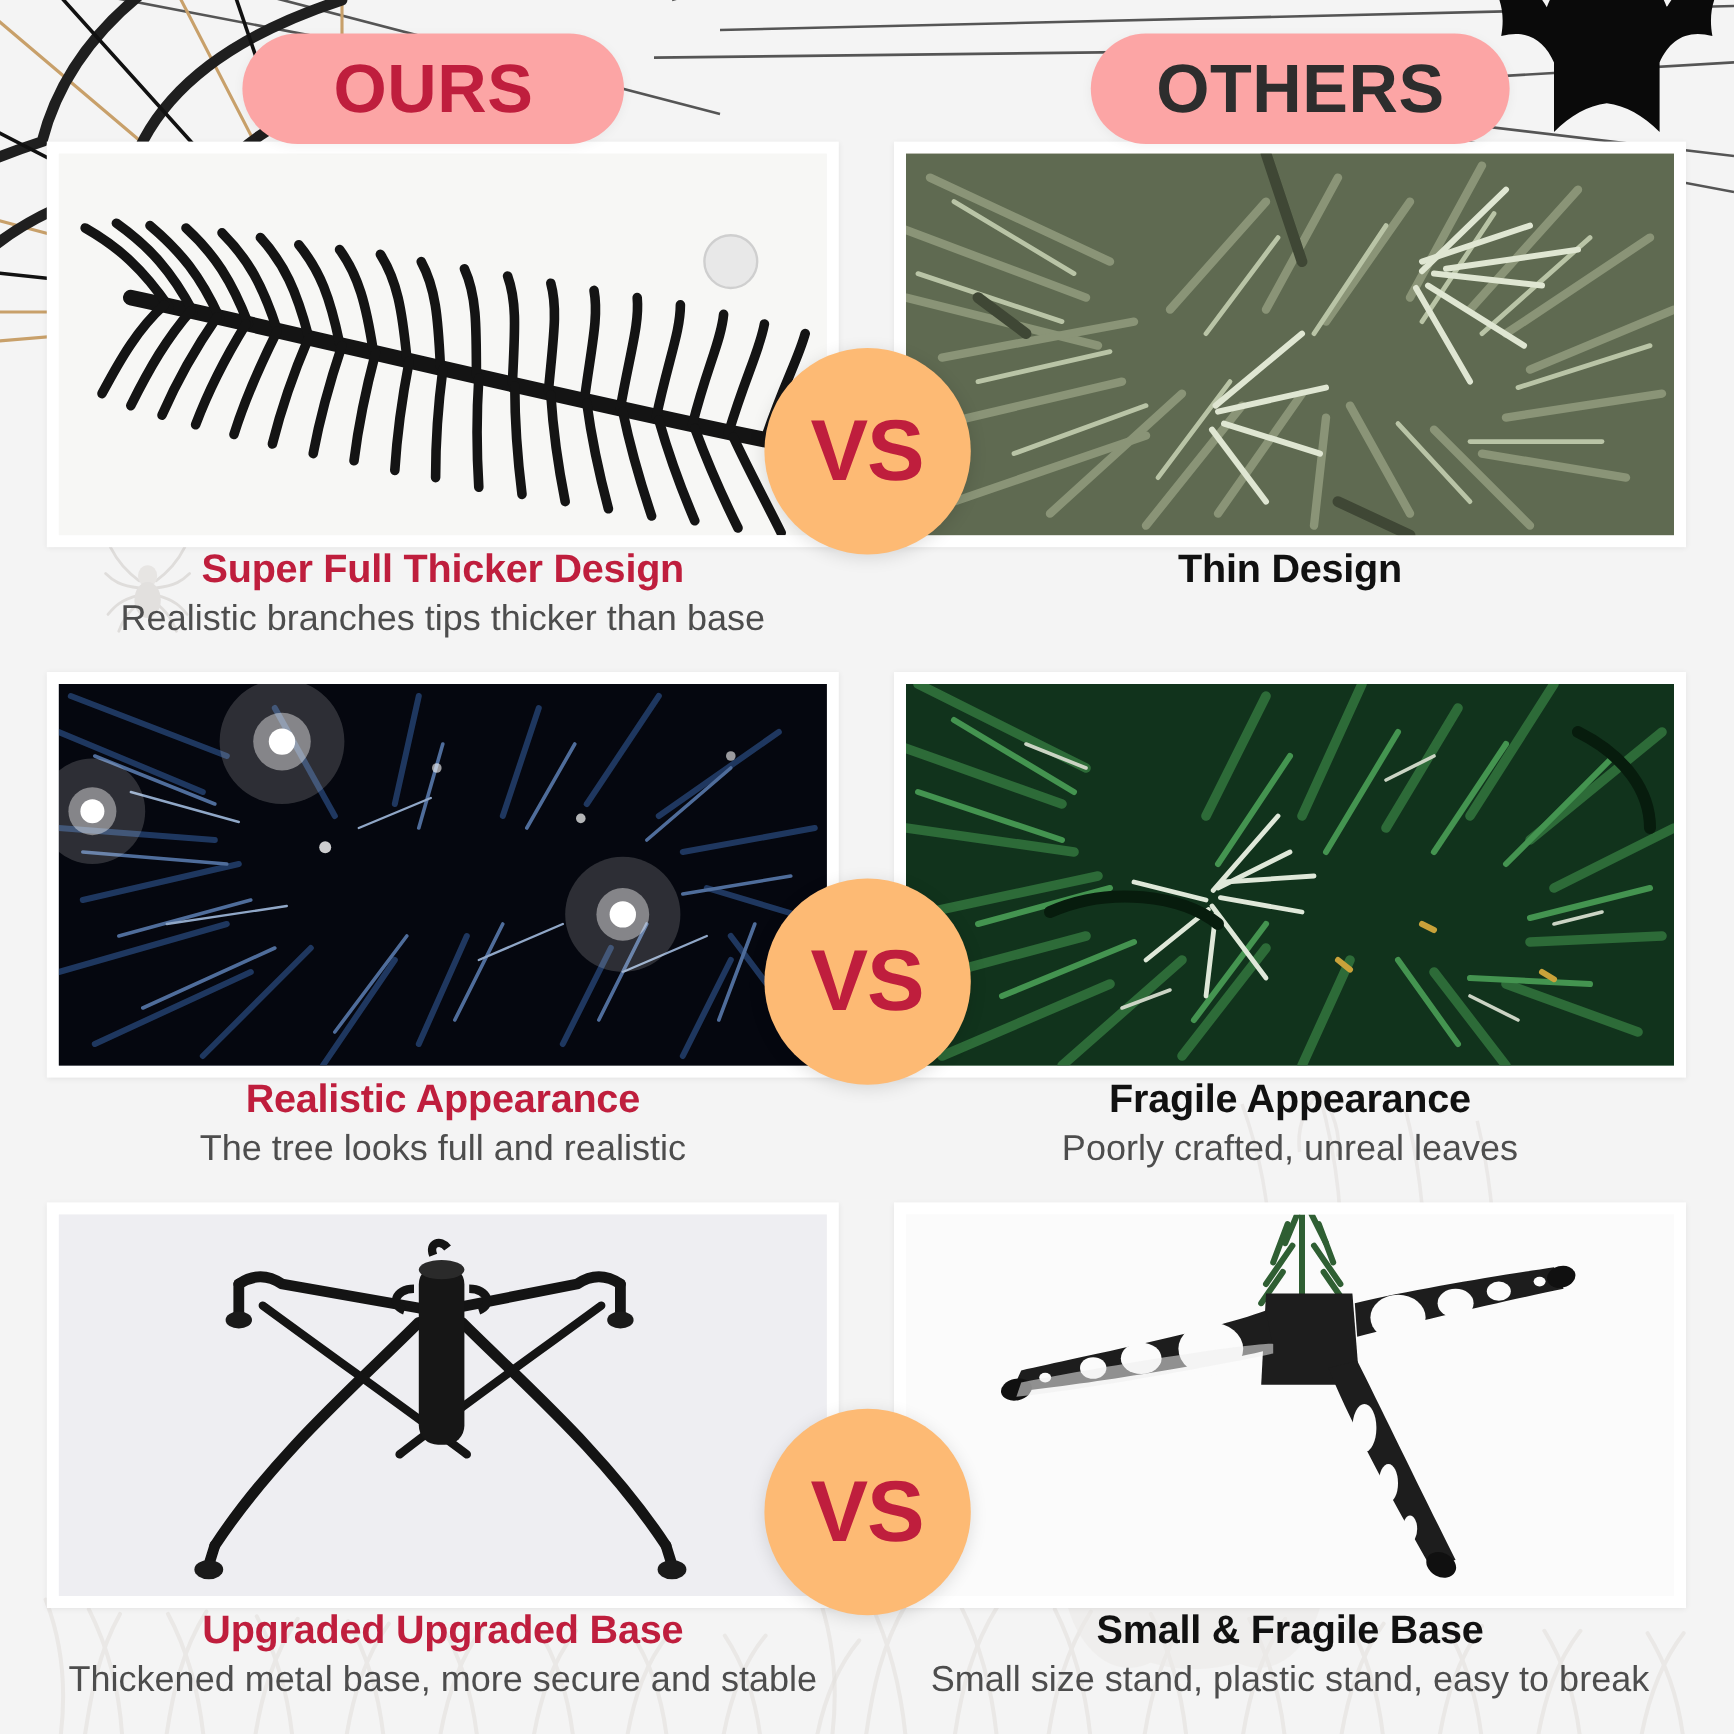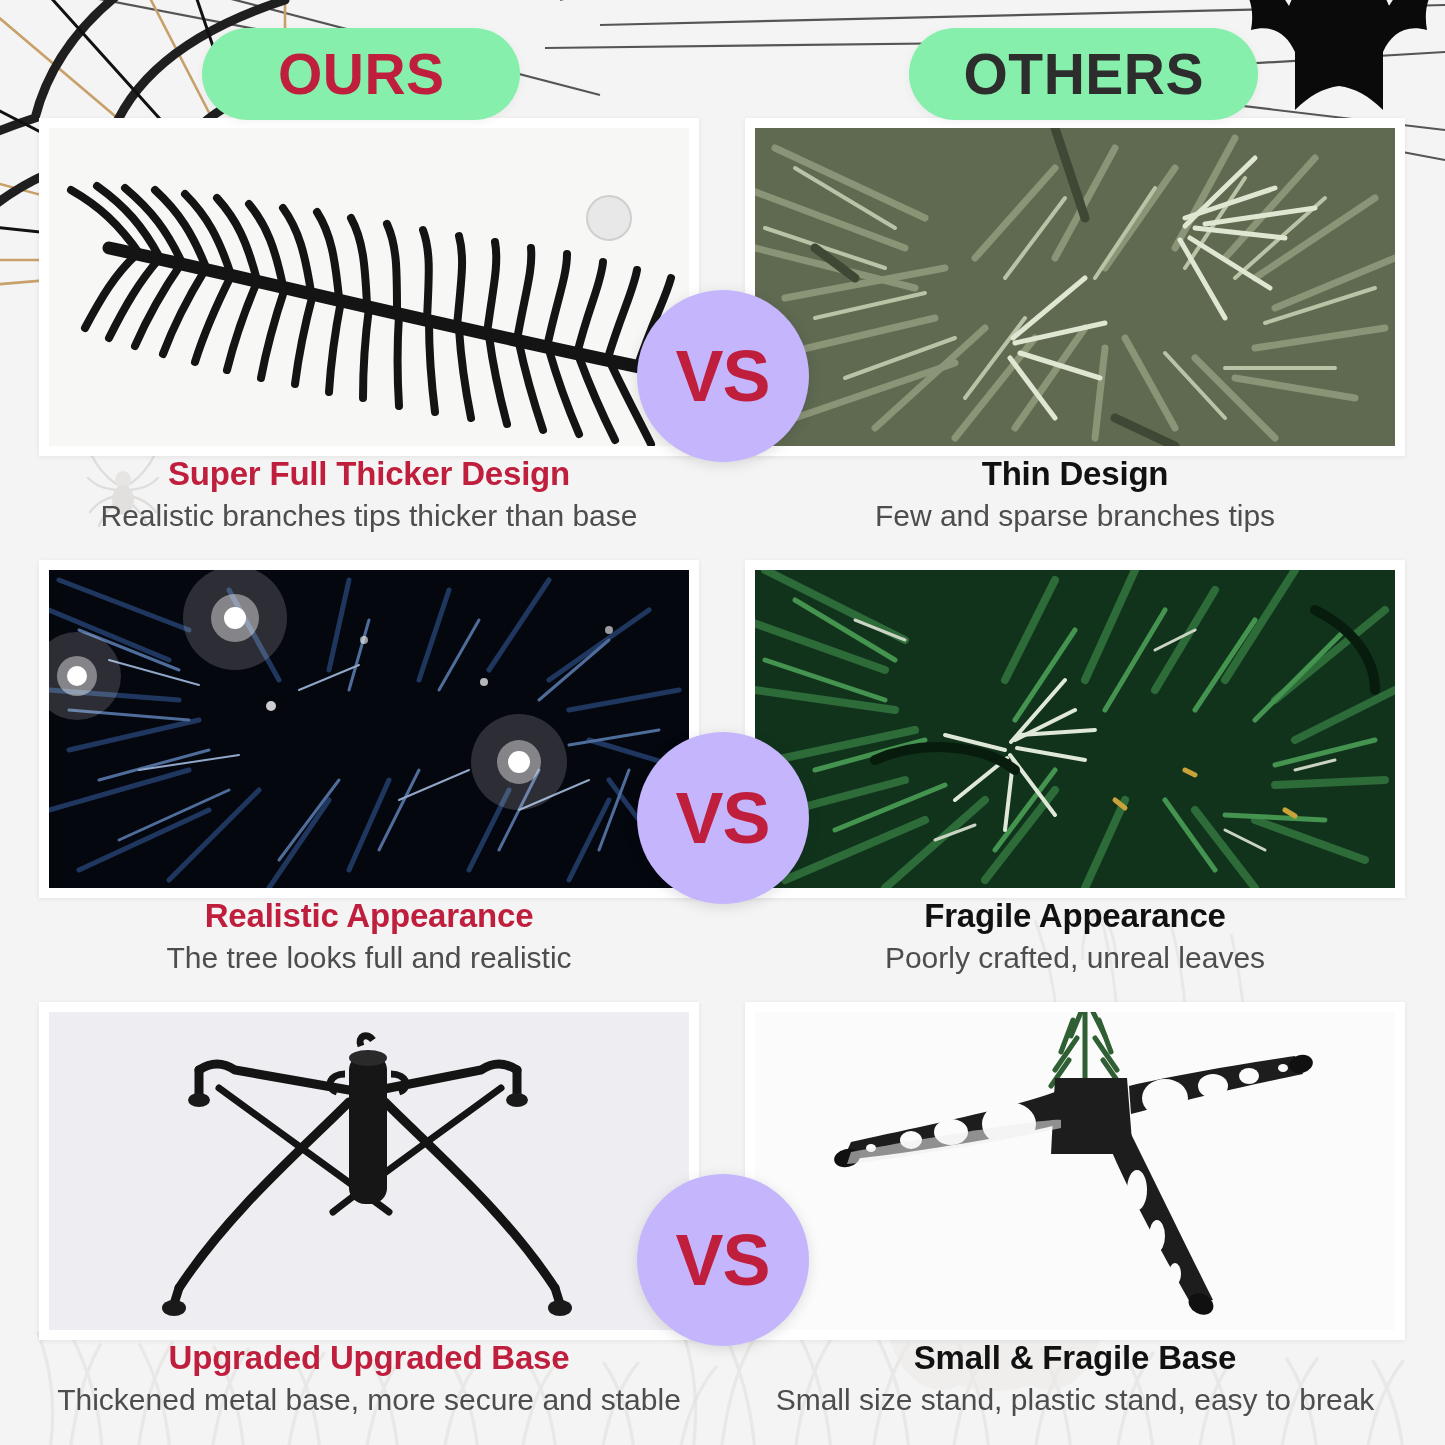--- a/index.html
+++ b/index.html
@@ -40,21 +40,21 @@
   
   .header-row {
     position: absolute;
     top: 28px; left: 0;
     width: 1445px; height: 96px;
     display: flex;
     z-index: 6;
   }
   .header-cell { width: 50%; display: flex; justify-content: center; align-items: flex-start; }
   .pill {
-    background: #86efac;
+    background: #fca5a5;
     border-radius: 46px;
     height: 92px;
     min-width: 318px;
     padding: 0 54px;
     display: flex;
     align-items: center;
     justify-content: center;
     box-shadow: 0 2px 10px rgba(0,0,0,0.05);
   }
   .pill-text {
@@ -113,21 +113,21 @@
   }
 
   
   .vs-badge {
     position: absolute;
     left: 50%;
     top: 172px;
     transform: translateX(-50%);
     width: 172px; height: 172px;
     border-radius: 50%;
-    background: #c4b5fd;
+    background: #fdba74;
     display: flex;
     align-items: center;
     justify-content: center;
     box-shadow: 0 3px 14px rgba(0,0,0,0.12);
     z-index: 9;
   }
   .vs-text {
     font-size: 72px;
     font-weight: 800;
     color: #bf1e3d;
@@ -417,21 +417,20 @@
                     <path d="M300 0 L330 90"></path>
                       <path d="M360 290 L420 318"></path>
                       <path d="M100 150 L60 120"></path>
                   </g>
                 </g>
               </svg>
             </div>
           </div>
           <div class="caption cap-others">
             <div class="caption-title">Thin Design</div>
-            <div class="caption-sub">Few and sparse branches tips</div>
           </div>
         </div>
       </div>
       <div class="vs-badge">
         <span class="vs-text">VS</span>
       </div>
     </div>
 
     <div class="cmp-row">
       <div class="row-inner">

